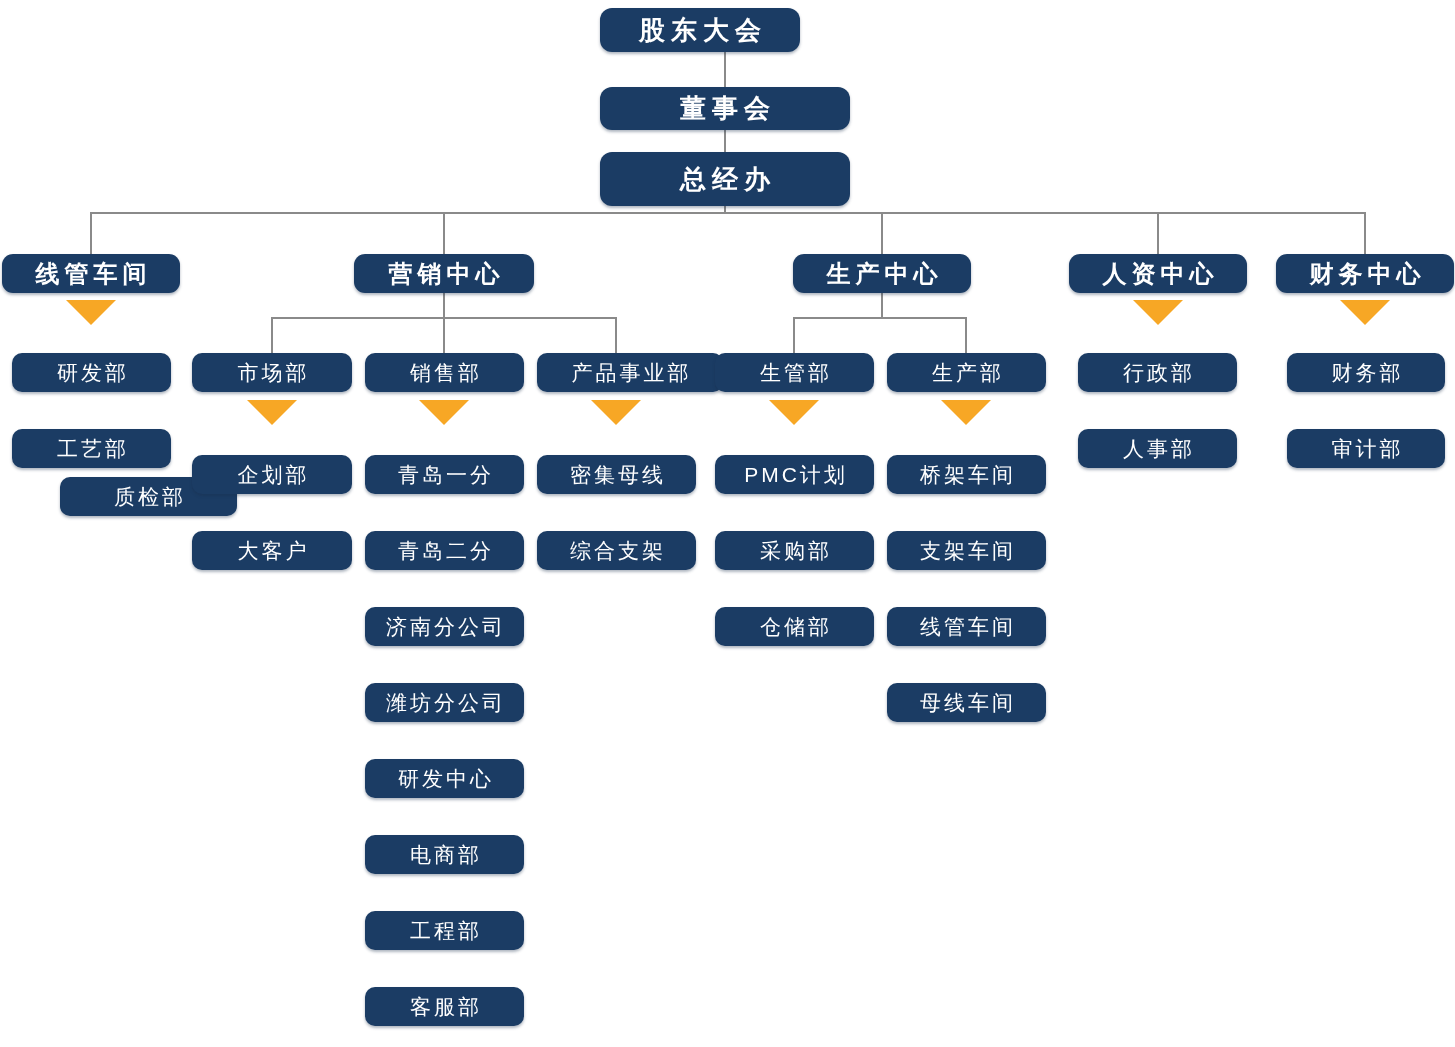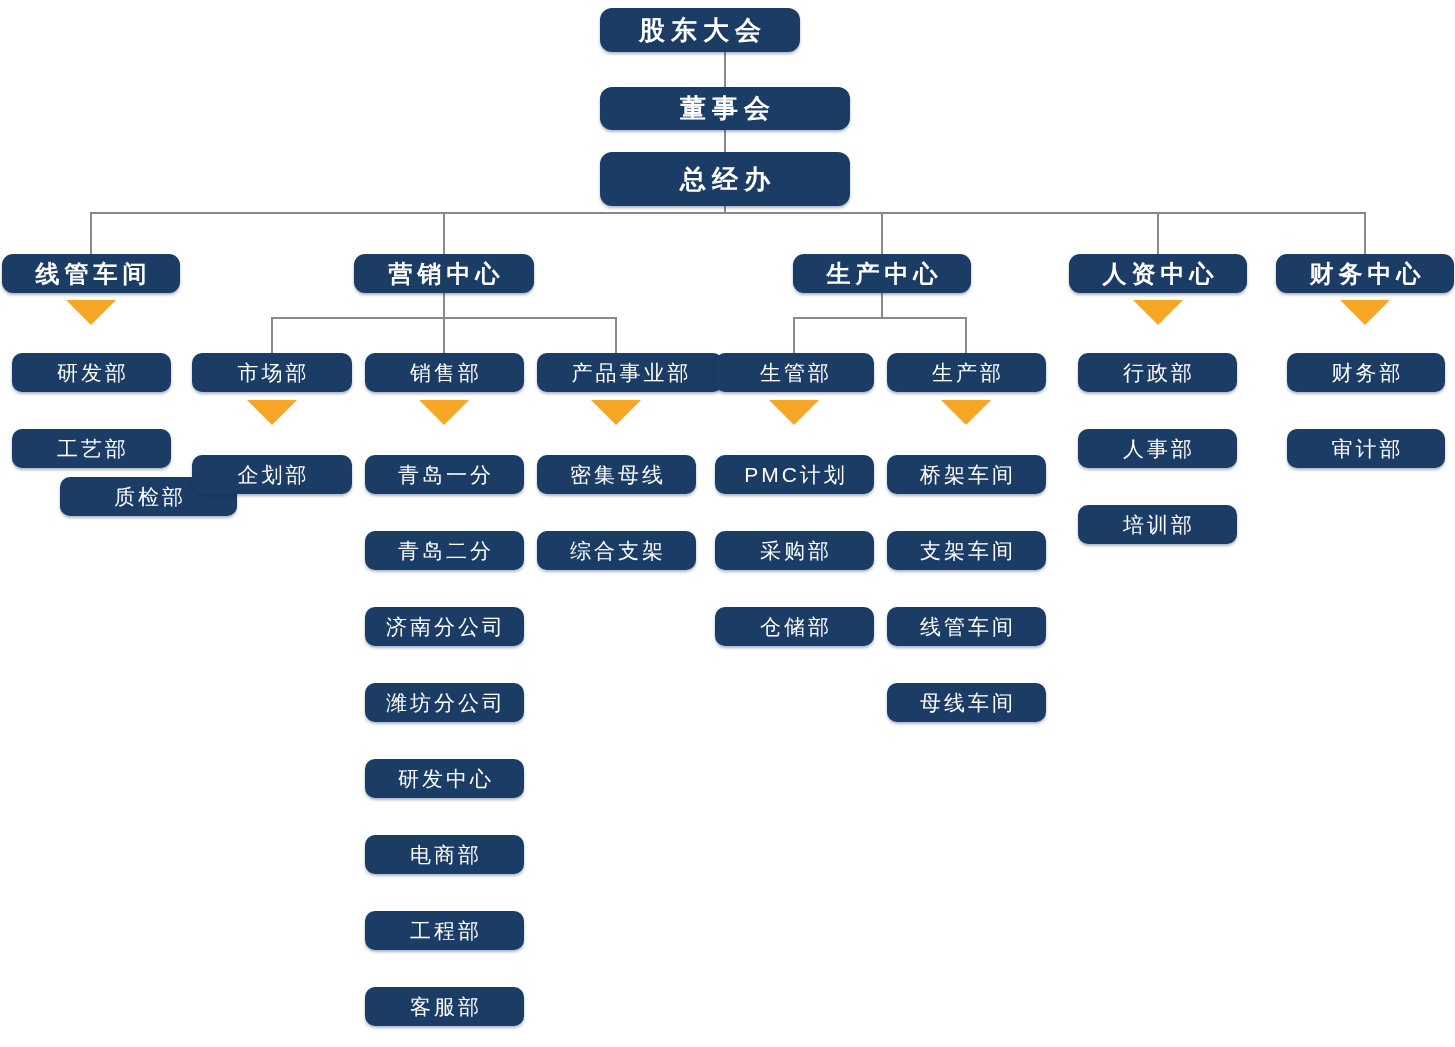--- a/index.html
+++ b/index.html
@@ -96,20 +96,21 @@
     <div class="node center" style="left: 2px; top: 254px; width: 178px; height: 39px;">线管车间</div>
     <div class="node center" style="left: 354px; top: 254px; width: 180px; height: 39px;">营销中心</div>
     <div class="node center" style="left: 793px; top: 254px; width: 178px; height: 39px;">生产中心</div>
     <div class="node center" style="left: 1069px; top: 254px; width: 178px; height: 39px;">人资中心</div>
     <div class="node center" style="left: 1276px; top: 254px; width: 178px; height: 39px;">财务中心</div>
     <div class="node dept" style="left: 12px; top: 353px; width: 159px; height: 39px;">研发部</div>
     <div class="node dept" style="left: 12px; top: 429px; width: 159px; height: 39px;">工艺部</div>
     <div class="node dept" style="left: 12px; top: 477px; width: 177px; height: 39px; margin-left: 48px;">质检部</div>
     <div class="node dept" style="left: 192px; top: 353px; width: 160px; height: 39px;">市场部</div>
     <div class="node dept" style="left: 192px; top: 455px; width: 160px; height: 39px;">企划部</div>
+    <div class="node dept" style="left: 192px; top: 531px; width: 160px; height: 39px;">大客户</div>
     <div class="node dept" style="left: 365px; top: 353px; width: 159px; height: 39px;">销售部</div>
     <div class="node dept" style="left: 365px; top: 455px; width: 159px; height: 39px;">青岛一分</div>
     <div class="node dept" style="left: 365px; top: 531px; width: 159px; height: 39px;">青岛二分</div>
     <div class="node dept" style="left: 365px; top: 607px; width: 159px; height: 39px;">济南分公司</div>
     <div class="node dept" style="left: 365px; top: 683px; width: 159px; height: 39px;">潍坊分公司</div>
     <div class="node dept" style="left: 365px; top: 759px; width: 159px; height: 39px;">研发中心</div>
     <div class="node dept" style="left: 365px; top: 835px; width: 159px; height: 39px;">电商部</div>
     <div class="node dept" style="left: 365px; top: 911px; width: 159px; height: 39px;">工程部</div>
     <div class="node dept" style="left: 365px; top: 987px; width: 159px; height: 39px;">客服部</div>
     <div class="node dept" style="left: 537px; top: 353px; width: 186px; height: 39px;">产品事业部</div>
@@ -119,16 +120,15 @@
     <div class="node dept" style="left: 715px; top: 455px; width: 159px; height: 39px;">PMC计划</div>
     <div class="node dept" style="left: 715px; top: 531px; width: 159px; height: 39px; text-align: center;">采购部</div>
     <div class="node dept" style="left: 715px; top: 607px; width: 159px; height: 39px;">仓储部</div>
     <div class="node dept" style="left: 887px; top: 353px; width: 159px; height: 39px;">生产部</div>
     <div class="node dept" style="left: 887px; top: 531px; width: 159px; height: 39px;">支架车间</div>
     <div class="node dept" style="left: 887px; top: 455px; width: 159px; height: 39px;">桥架车间</div>
     <div class="node dept" style="left: 887px; top: 607px; width: 159px; height: 39px;">线管车间</div>
     <div class="node dept" style="left: 887px; top: 683px; width: 159px; height: 39px;">母线车间</div>
     <div class="node dept" style="left: 1078px; top: 353px; width: 159px; height: 39px;">行政部</div>
     <div class="node dept" style="left: 1078px; top: 429px; width: 159px; height: 39px;">人事部</div>
-    <div class="node dept" style="left: 1078px; top: 505px; width: 159px; height: 39px;">培训部</div>
     <div class="node dept" style="left: 1287px; top: 353px; width: 158px; height: 39px;">财务部</div>
     <div class="node dept" style="left: 1287px; top: 429px; width: 158px; height: 39px;">审计部</div>
   </div>
 
 </body></html>

